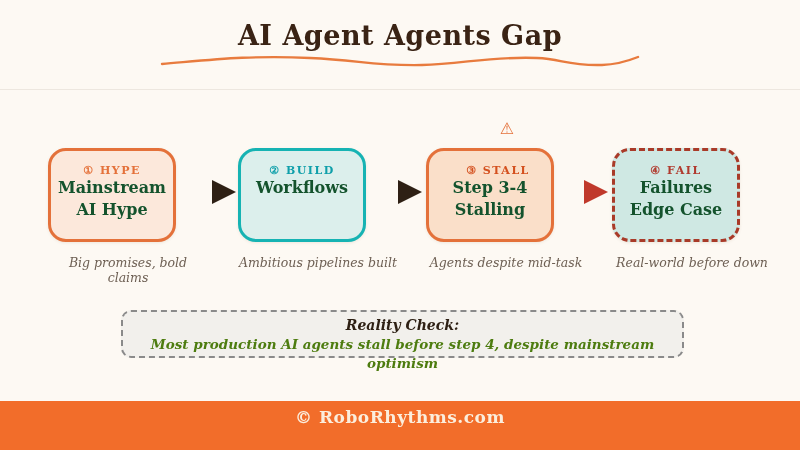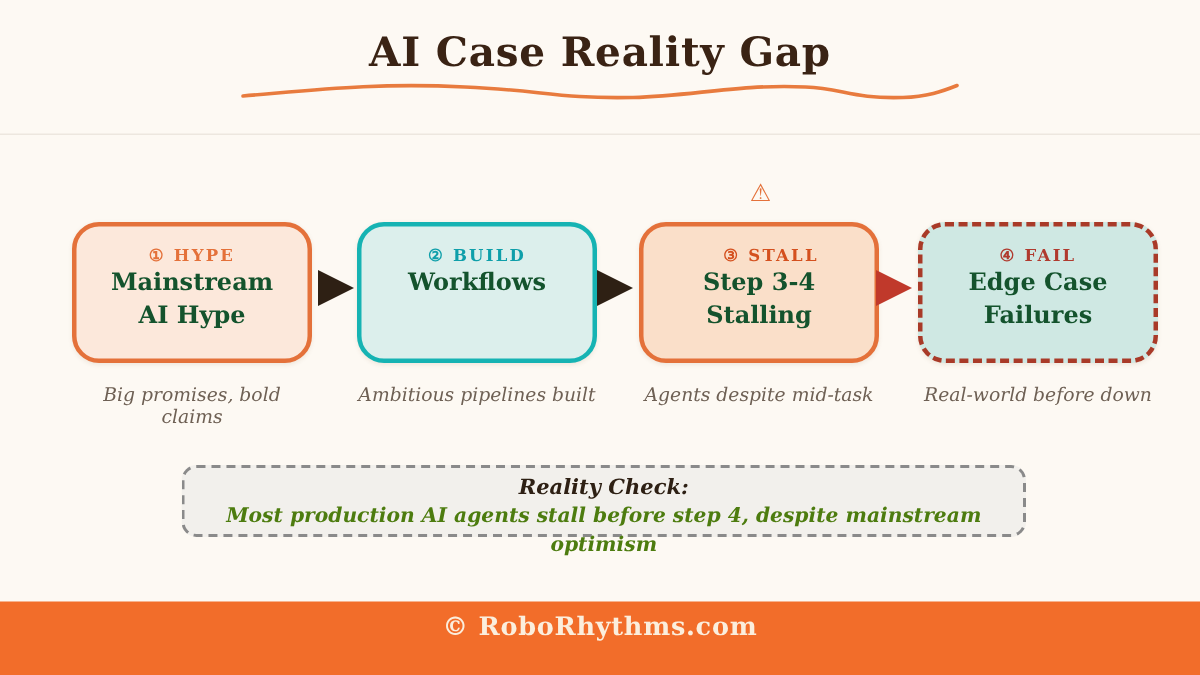--- a/index.html
+++ b/index.html
@@ -21,21 +21,21 @@
   .wave {
     position: absolute; top: 52px; left: 160px;
     width: 480px; height: 20px;
   }
   .divider {
     position: absolute; top: 89px; left: 0; width: 100%;
     border-top: 1px solid #ede7df;
   }
   .step {
     position: absolute; top: 148px;
-    width: 160px; height: 94px;
+    width: 128px; height: 94px;
     border: 3px solid #e4713a;
     border-radius: 18px;
     text-align: center;
     box-shadow: 0 1px 3px rgba(120,80,40,0.10);
   }
   .step .badge {
     margin-top: 13px;
     font-size: 11px; font-weight: 700;
     letter-spacing: 1.5px;
   }
@@ -91,21 +91,21 @@
     font-size: 17px; font-weight: 700;
     color: #fbeedd;
     letter-spacing: 0.5px;
   }
 </style>
 </head>
 <body>
 
 <div id="stage" style="background: rgb(253, 249, 243);">
 
-  <div class="page-title" style="color: rgb(58, 35, 20);">AI Case Reality Gap</div>
+  <div class="page-title" style="color: rgb(58, 35, 20);">AI Agent Agents Gap</div>
 
   <svg class="wave" viewBox="0 0 480 20" preserveAspectRatio="none">
     <path id="wave-path" d="M2 12 C 50 8, 90 3, 150 6 C 200 8, 212 14, 262 13 C 302 12, 332 4, 377 6 C 402 7, 408 14, 442 13 C 458 12.5, 468 9, 478 5" fill="none" stroke="#e87b3e" stroke-width="2.4" stroke-linecap="round"></path>
   </svg>
 
   <div class="divider"></div>
 
   <div class="step" style="left: 48px; background: rgb(252, 232, 219); border-color: rgb(228, 113, 58); border-style: solid;">
     <div class="badge" style="color: rgb(228, 113, 58);">① HYPE</div>
     <div class="line">Mainstream</div>
@@ -122,22 +122,22 @@
   <div class="warning" style="color: rgb(228, 113, 58);">⚠</div>
   <div class="step" style="left: 426px; background: rgb(250, 223, 201); border-color: rgb(228, 113, 58); border-style: solid;">
     <div class="badge" style="color: rgb(212, 80, 30); padding-left: 16px;">③ STALL</div>
     <div class="line">Step 3-4</div>
     <div class="line">Stalling</div>
   </div>
   <div class="arrow" style="left: 584px; border-left-color: rgb(192, 57, 43);"></div>
 
   <div class="step" style="left: 612px; background: rgb(207, 232, 227); border-color: rgb(169, 58, 40); border-style: dashed;">
     <div class="badge" style="color: rgb(176, 58, 46);">④ FAIL</div>
+    <div class="line">Failures</div>
     <div class="line">Edge Case</div>
-    <div class="line">Failures</div>
   </div>
 
   <div class="caption" style="left:48px">Big promises, bold claims</div>
   <div class="caption" style="left:238px">Ambitious pipelines built</div>
   <div class="caption" style="left:426px">Agents despite mid-task</div>
   <div class="caption" style="left:612px">Real-world before down</div>
 
   <div class="reality">
     <div class="r-title">Reality Check:</div>
     <div class="r-body">Most production AI agents stall before step 4, despite mainstream optimism</div>

